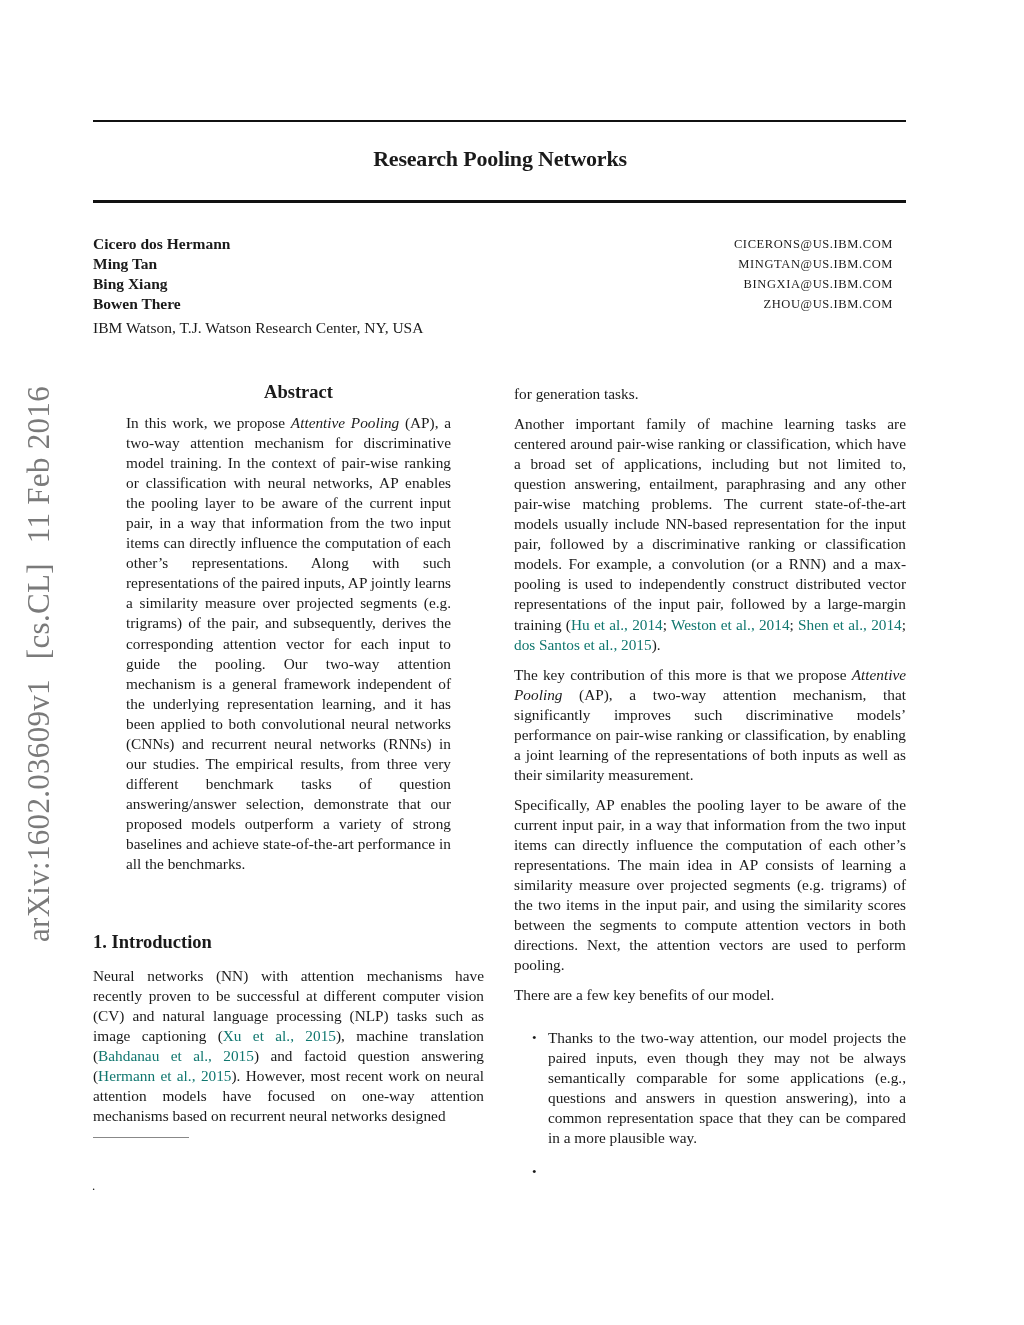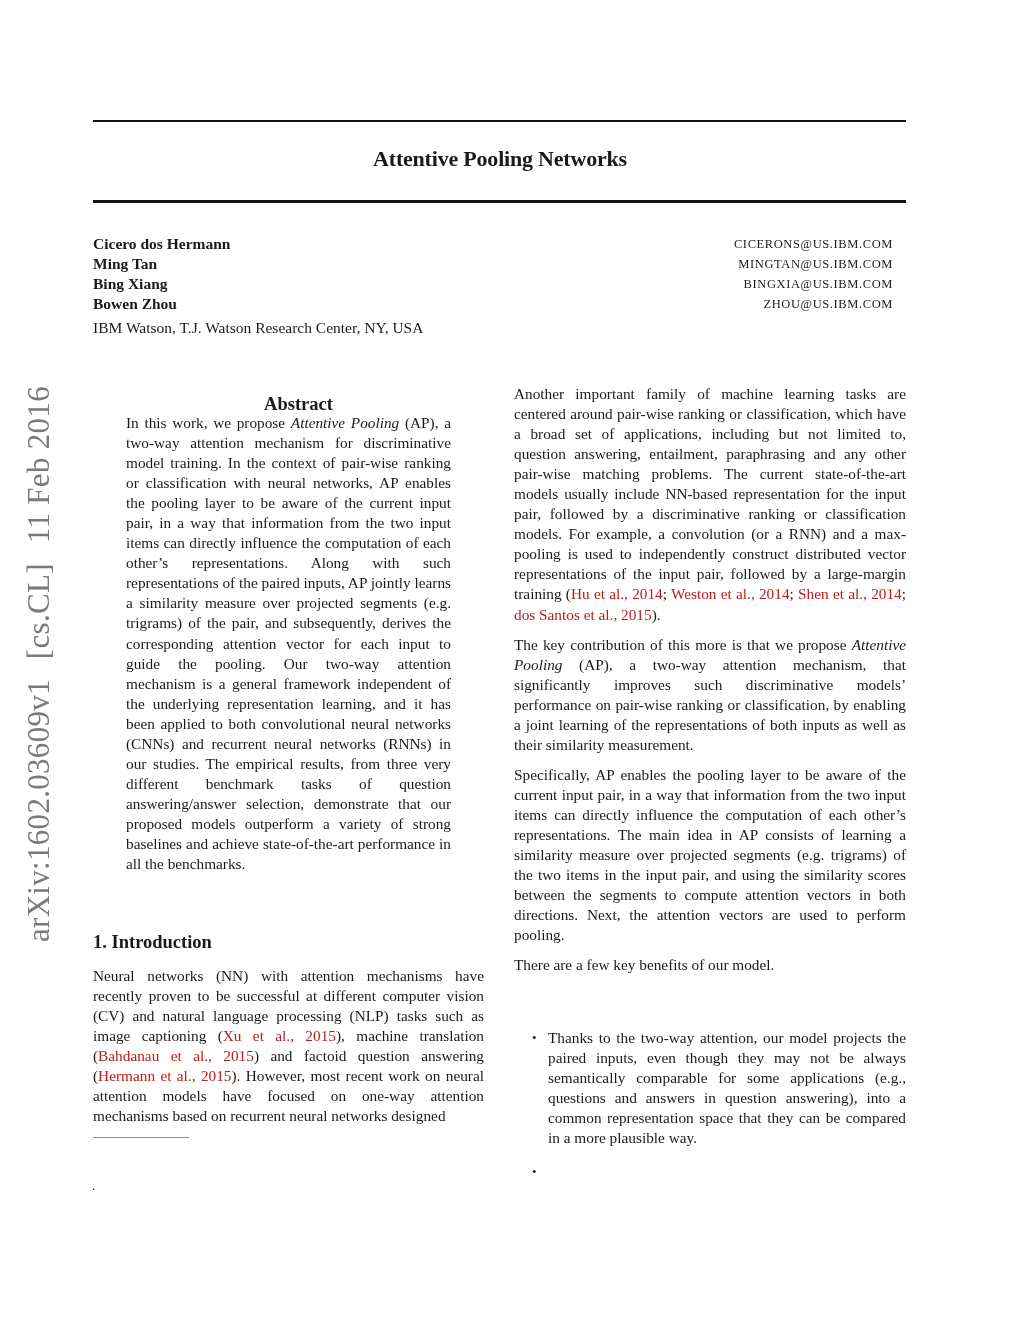--- a/index.html
+++ b/index.html
@@ -28,67 +28,68 @@
     font-size: 31px; color: #7a7a7a; white-space: nowrap; letter-spacing: 0.3px;
     font-family: "Liberation Serif", serif;
   }
   #arxiv-stamp span { margin-right: 20px; }
   .col p {
     margin: 0; font-size: 15.3px; line-height: 20.05px; text-align: justify;
     hyphens: manual;
   }
   #abstract-heading {
     position: absolute; top: 382px; left: 93px; width: 411px; text-align: center;
-    font-size: 18.5px; font-weight: bold; margin-top: 12px;
+    font-size: 18.5px; font-weight: bold;
   }
   #abstract-body { position: absolute; top: 413px; left: 126px; width: 325px; }
   #intro-heading { position: absolute; top: 932px; left: 93px; font-size: 18.5px; font-weight: bold; }
   #intro-body { position: absolute; top: 966px; left: 93px; width: 391px; }
   #footnote-rule { position: absolute; top: 1137px; left: 93px; width: 96px; height: 1px; background: #888; }
   #footnote-dot { position: absolute; top: 1178px; left: 92px; font-size: 13px; }
   #right-col { position: absolute; top: 384px; left: 514px; width: 392px; }
   #right-col p { margin-bottom: 10px; }
-  .cite { color: #b91c1c; }
+  .cite { color: #0f766e; }
   em { font-style: italic; }
   ul.benefits { list-style: none; margin: 0; padding: 0; position: absolute; left: 532px; top: 1028px; width: 374px; }
   ul.benefits li { position: relative; padding-left: 16px; margin-bottom: 14px; font-size: 15.3px; line-height: 20.05px; text-align: justify; }
   ul.benefits li .bullet { position: absolute; left: 0; top: 0; font-size: 13px; }
 </style>
 </head>
 <body>
 
 <div id="arxiv-stamp"><span>arXiv:1602.03609v1</span><span>[cs.CL]</span><span>11 Feb 2016</span></div>
 
 <div class="rule" id="rule-top"></div>
-<div id="title">Attentive Pooling Networks</div>
+<div id="title">Research Pooling Networks</div>
 <div class="rule" id="rule-bottom"></div>
 
 <div class="author-name" style="top:234px">Cicero dos Hermann</div>
 <div class="author-email" style="top:234px">cicerons@us.ibm.com</div>
 <div class="author-name" style="top:254px">Ming Tan</div>
 <div class="author-email" style="top:254px">mingtan@us.ibm.com</div>
 <div class="author-name" style="top:274px">Bing Xiang</div>
 <div class="author-email" style="top:274px">bingxia@us.ibm.com</div>
-<div class="author-name" style="top:294px">Bowen Zhou</div>
+<div class="author-name" style="top:294px">Bowen There</div>
 <div class="author-email" style="top:294px">zhou@us.ibm.com</div>
 <div id="affiliation">IBM Watson, T.J. Watson Research Center, NY, USA</div>
 
 <div id="abstract-heading">Abstract</div>
 <div id="abstract-body" class="col">
   <p><span>In this work, we propose </span><em>Attentive Pooling</em><span> (AP), a two-way attention mechanism for discriminative model training.  In the context of pair-wise ranking or classification with neural networks, AP enables the pooling layer to be aware of the current input pair, in a way that information from the two input items can directly influence the computation of each other’s representations. Along with such representations of the paired inputs, AP jointly learns a similarity measure over projected segments (e.g.  trigrams) of the pair, and subsequently, derives the corresponding attention vector for each input to guide the pooling. Our two-way attention mechanism is a general framework independent of the underlying representation learning, and it has been applied to both convolutional neural networks (CNNs) and recurrent neural networks (RNNs) in our studies. The empirical results, from three very different benchmark tasks of question answering/answer selection, demonstrate that our proposed models outperform a variety of strong baselines and achieve state-of-the-art performance in all the benchmarks.</span></p>
 </div>
 
 <div id="intro-heading">1. Introduction</div>
 <div id="intro-body" class="col">
   <p><span>Neural networks (NN) with attention mechanisms have recently proven to be successful at different computer vision (CV) and natural language processing (NLP) tasks such as image captioning (</span><span class="cite">Xu et al., 2015</span><span>), machine translation (</span><span class="cite">Bahdanau et al., 2015</span><span>) and factoid question answering (</span><span class="cite">Hermann et al., 2015</span><span>). However, most recent work on neural attention models have focused on one-way attention mechanisms based on recurrent neural networks designed</span></p>
 </div>
 <div id="footnote-rule"></div>
 <div id="footnote-dot">.</div>
 
 <div id="right-col" class="col">
+  <p>for generation tasks.</p>
   <p><span>Another important family of machine learning tasks are centered around pair-wise ranking or classification, which have a broad set of applications, including but not limited to, question answering, entailment, paraphrasing and any other pair-wise matching problems.  The current state-of-the-art models usually include NN-based representation for the input pair, followed by a discriminative ranking or classification models.  For example, a convolution (or a RNN) and a max-pooling is used to independently construct distributed vector representations of the input pair, followed by a large-margin training (</span><span class="cite">Hu et al., 2014</span><span>; </span><span class="cite">Weston et al., 2014</span><span>; </span><span class="cite">Shen et al., 2014</span><span>; </span><span class="cite">dos Santos et al., 2015</span><span>).</span></p>
   <p><span>The key contribution of this more is that we propose </span><em>Attentive Pooling</em><span> (AP), a two-way attention mechanism, that significantly improves such discriminative models’ performance on pair-wise ranking or classification, by enabling a joint learning of the representations of both inputs as well as their similarity measurement.</span></p>
   <p>Specifically, AP enables the pooling layer to be aware of the current input pair, in a way that information from the two input items can directly influence the computation of each other’s representations. The main idea in AP consists of learning a similarity measure over projected segments (e.g.  trigrams) of the two items in the input pair, and using the similarity scores between the segments to compute attention vectors in both directions. Next, the attention vectors are used to perform pooling.</p>
   <p>There are a few key benefits of our model.</p>
 </div>
 
 <ul class="benefits">
   <li><span class="bullet">•</span><span>Thanks to the two-way attention, our model projects the paired inputs, even though they may not be always semantically comparable for some applications (e.g., questions and answers in question answering), into a common representation space that they can be compared in a more plausible way.</span></li>
   <li><span class="bullet">•</span></li>
 </ul>

